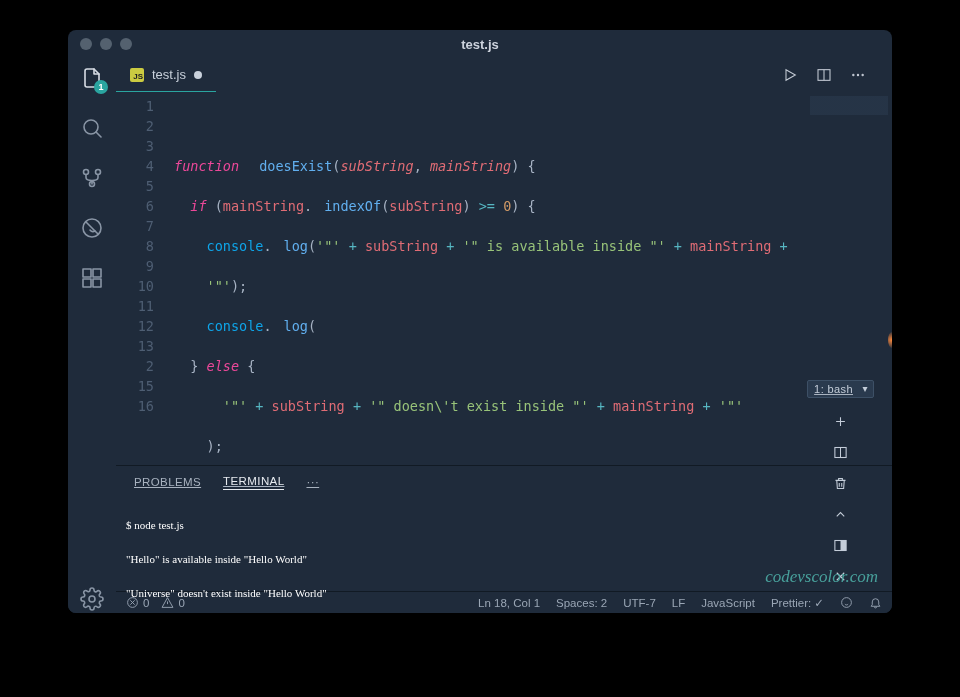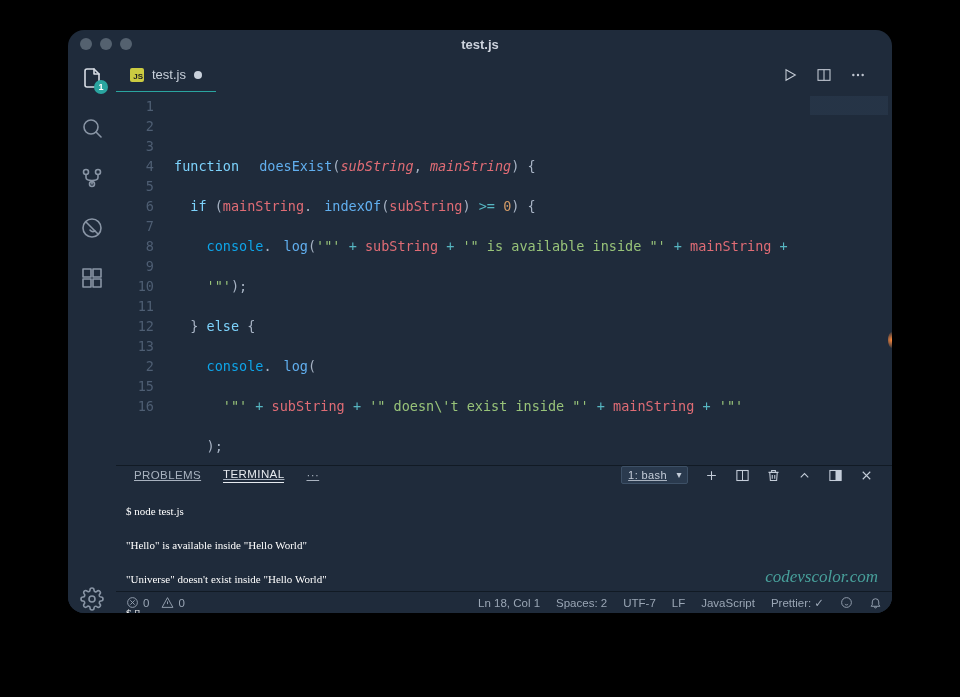--- a/index.html
+++ b/index.html
@@ -1,17 +1,17 @@
 <!DOCTYPE html>
 <html><head>
 <meta charset="utf-8">
 <style>
 * { margin: 0; padding: 0; box-sizing: border-box; }
 body { background: #000; width: 960px; height: 697px; font-family: -apple-system, "Helvetica Neue", sans-serif; overflow: hidden; }
-.window { position: absolute; left: 68px; top: 30px; width: 824px; height: 583px; background: #1f2b3b; border-radius: 16px; overflow: hidden; box-shadow: 0 20px 60px rgba(0,0,0,.6); display: flex; flex-direction: column; }
+.window { position: absolute; left: 68px; top: 30px; width: 824px; height: 583px; background: #1f2b3b; border-radius: 8px; overflow: hidden; box-shadow: 0 20px 60px rgba(0,0,0,.6); display: flex; flex-direction: column; }
 
 
 .titlebar { height: 28px; display: flex; align-items: center; padding: 0 12px; position: relative; }
 .traffic { display: flex; gap: 8px; }
 .dot { width: 12px; height: 12px; border-radius: 50%; background: #54616f; }
 .title { position: absolute; left: 0; right: 0; text-align: center; color: #cdd3dd; font-size: 13px; font-weight: 600; }
 
 .body { flex: 1; display: flex; min-height: 0; }
 
 
@@ -36,36 +36,36 @@
 
 
 .editor { flex: 1; display: flex; font-family: Menlo, Consolas, monospace; font-size: 13.5px; line-height: 20px; position: relative; min-height: 0; overflow: hidden; background: #1f2b3b; }
 .gutter { width: 48px; text-align: right; color: #4e5e73; padding: 4px 10px 4px 4px; }
 .gutter div { height: 20px; }
 .code { flex: 1; padding: 4px 4px 4px 10px; white-space: pre; color: #c4cdd9; }
 .code div { height: 20px; }
 .minimap { position: absolute; right: 4px; top: 4px; width: 78px; height: 48px; background: linear-gradient(#2a3a4e 40%, transparent 40%); opacity: .6; }
 
 
-.kw { color: #7dd3fc; }
+.kw { color: #ec4899; font-style: italic; }
 .fn { color: #61afef; margin-left: 12px; }
 .prm { color: #e06c75; font-style: italic; }
 .str { color: #98c379; }
 .num { color: #d19a66; }
 .op { color: #56b6c2; }
 .id { color: #e06c75; }
 .obj { color: #0ea5e9; }
 .pn { color: #a7b3c4; }
 
 
 .panel { height: 126px; display: flex; flex-direction: column; background: #1f2b3b; border-top: 1px solid #111a24; position: relative; }
 .ptabs { height: 32px; display: flex; align-items: center; gap: 22px; padding: 0 18px; color: #a8b2bf; font-size: 11.5px; letter-spacing: .4px; text-decoration: underline; }
 .ptab { cursor: pointer; }
 .ptab.active { color: #e6eaef; border-bottom: 1px solid #e6eaef; padding-bottom: 2px; }
-.pright { margin-left: auto; display: flex; align-items: center; gap: 16px; }
+.pright { margin-left: auto; display: flex; align-items: center; gap: 16px; flex-direction: column; }
 .sel { background: #2a3a4e; color: #c4cdd9; font-size: 11px; padding: 2px 20px 2px 6px; border: 1px solid #3d5066; border-radius: 2px; position: relative; }
 .sel::after { content: "▾"; position: absolute; right: 5px; font-size: 10px; color: #c4cdd9; }
 .picon { cursor: pointer; color: #c4cdd9; display: flex; }
 .picon svg { width: 15px; height: 15px; fill: none; stroke: currentColor; stroke-width: 1.7; }
 .term { flex: 1; padding: 2px 10px; font-family: Liberation Serif, serif; font-size: 11px; line-height: 17px; color: #ffffff; white-space: pre; }
 .watermark { position: absolute; right: 14px; bottom: 4px; color: #4aa6a0; font-style: italic; font-family: cursive; font-size: 17px; opacity: .95; }
 
 
 .status { height: 22px; background: #1f2b3b; border-top: 1px solid #111a24; display: flex; align-items: center; padding: 0 10px; gap: 16px; color: #9aa6b5; font-size: 11.5px; }
 .status .left { display: flex; gap: 12px; }
@@ -184,22 +184,22 @@
             <div>2</div>
             <div>15</div>
             <div>16</div>
         </div>
         <div class="code">
 <div></div>
 <div><span class="kw">function</span> <span class="fn">doesExist</span><span class="pn">(</span><span class="prm">subString</span><span class="pn">,</span> <span class="prm">mainString</span><span class="pn">)</span> <span class="pn">{</span></div>
 <div>  <span class="kw">if</span> <span class="pn">(</span><span class="id">mainString</span><span class="pn">.</span><span class="fn">indexOf</span><span class="pn">(</span><span class="id">subString</span><span class="pn">)</span> <span class="op">&gt;=</span> <span class="num">0</span><span class="pn">)</span> <span class="pn">{</span></div>
 <div>    <span class="obj">console</span><span class="pn">.</span><span class="fn">log</span><span class="pn">(</span><span class="str">'"'</span> <span class="op">+</span> <span class="id">subString</span> <span class="op">+</span> <span class="str">'" is available inside "'</span> <span class="op">+</span> <span class="id">mainString</span> <span class="op">+</span></div>
 <div>    <span class="str">'"'</span><span class="pn">);</span></div>
+<div>    <span class="obj">console</span><span class="pn">.</span><span class="fn">log</span><span class="pn">(</span></div>
 <div>  <span class="pn">}</span> <span class="kw">else</span> <span class="pn">{</span></div>
-<div>    <span class="obj">console</span><span class="pn">.</span><span class="fn">log</span><span class="pn">(</span></div>
 <div>      <span class="str">'"'</span> <span class="op">+</span> <span class="id">subString</span> <span class="op">+</span> <span class="str">'" doesn\'t exist inside "'</span> <span class="op">+</span> <span class="id">mainString</span> <span class="op">+</span> <span class="str">'"'</span></div>
 <div>    <span class="pn">);</span></div>
 
 
 
 
 
 
 
         </div>

